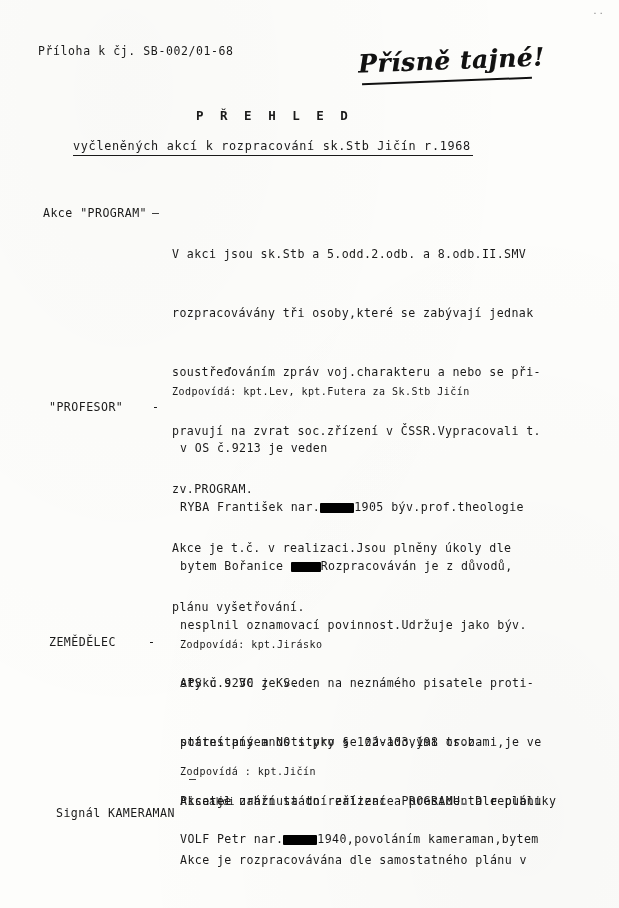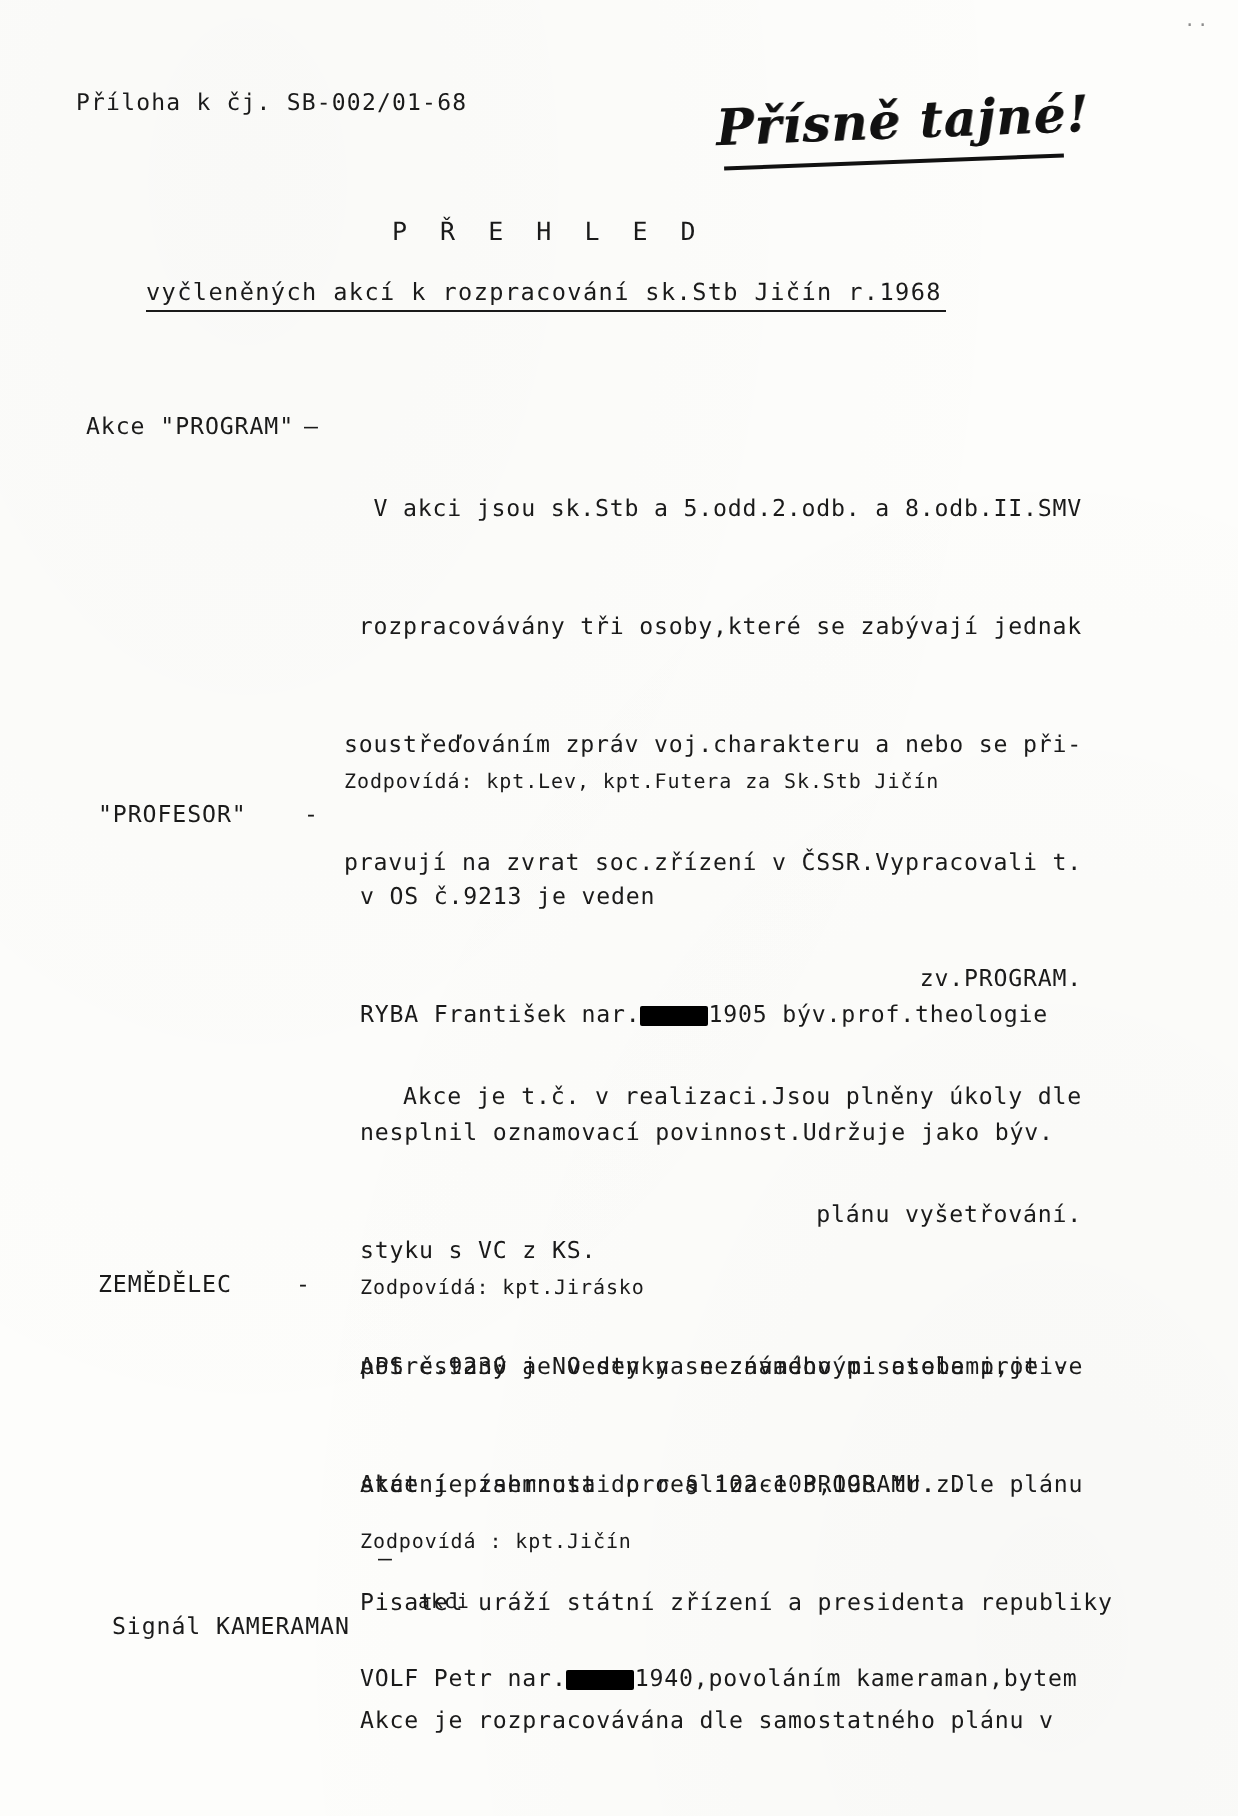--- a/index.html
+++ b/index.html
@@ -67,21 +67,21 @@
     height: 2px;
     background: #111;
     transform: rotate(-2.2deg);
   }
   .title-main {
     position: absolute;
     top: 108px;
     left: 196px;
     font-size: 12.5px;
     letter-spacing: 4.5px;
-    font-weight: normal;
+    font-weight: bold;
   }
   .title-sub {
     position: absolute;
     top: 139px;
     left: 73px;
     font-size: 11.8px;
     letter-spacing: 0.7px;
     white-space: nowrap;
   }
   .title-sub-underline {
@@ -138,36 +138,37 @@
 
   <div class="top-secret">Přísně tajné!</div>
   <div class="ts-underline"></div>
 
   <div class="title-main">P Ř E H L E D</div>
   <div class="title-sub">vyčleněných akcí k rozpracování sk.Stb Jičín r.1968</div>
   <div class="title-sub-underline"></div>
 
   <div class="sec-label" style="top:206px; left:43px;">Akce "PROGRAM"</div>
   <div class="dash" style="top:206px; left:152px;">–</div>
-  <div class="body-block" style="top:206px; left:172px;text-align:right;">
+  <div class="body-block" style="top:206px; left:172px;">
     <div>V akci jsou sk.Stb a 5.odd.2.odb. a 8.odb.II.SMV</div>
     <div>rozpracovávány tři osoby,které se zabývají jednak</div>
     <div>soustřeďováním zpráv voj.charakteru a nebo se při-</div>
     <div>pravují na zvrat soc.zřízení v ČSSR.Vypracovali t.</div>
     <div>zv.PROGRAM.</div>
     <div>Akce je t.č. v realizaci.Jsou plněny úkoly dle</div>
     <div>plánu vyšetřování.</div>
   </div>
   <div class="resp-line" style="top:362px; left:172px;">Zodpovídá: kpt.Lev, kpt.Futera za Sk.Stb Jičín</div>
 
   <div class="sec-label" style="top:400px; left:49px;">"PROFESOR"</div>
   <div class="dash" style="top:400px; left:152px;">-</div>
   <div class="body-block" style="top:400px; left:180px;">
     <div>v OS č.9213 je veden</div>
     <div class="inline-row"><span>RYBA František nar.</span><span class="redaction" style="width:34px;height:10px;"></span><span>1905 býv.prof.theologie</span></div>
+    <div class="inline-row"><span>bytem Bořanice </span><span class="redaction" style="width:30px;height:10px;"></span><span>Rozpracováván je z důvodů,</span></div>
     <div>nesplnil oznamovací povinnost.Udržuje jako býv.</div>
     <div>styku s VC z KS.</div>
     <div>potrestaný a NO styky se závadovými osobami,je ve</div>
     <div>Akce je zahrnuta do realizace PROGRAMU. Dle plánu</div>
     
     
   </div>
   <div class="resp-line" style="top:615px; left:180px;">Zodpovídá: kpt.Jirásko</div>
 
   <div class="sec-label" style="top:635px; left:49px;">ZEMĚDĚLEC</div>

